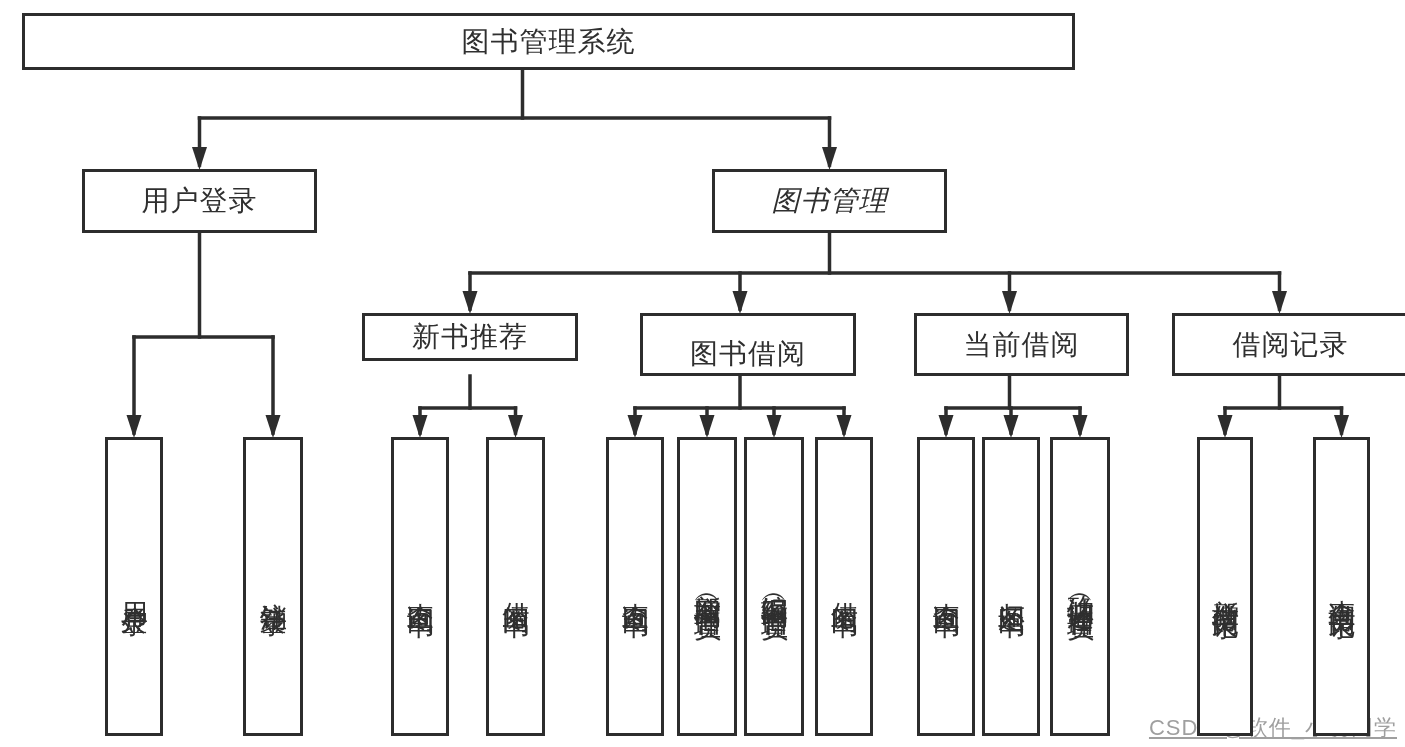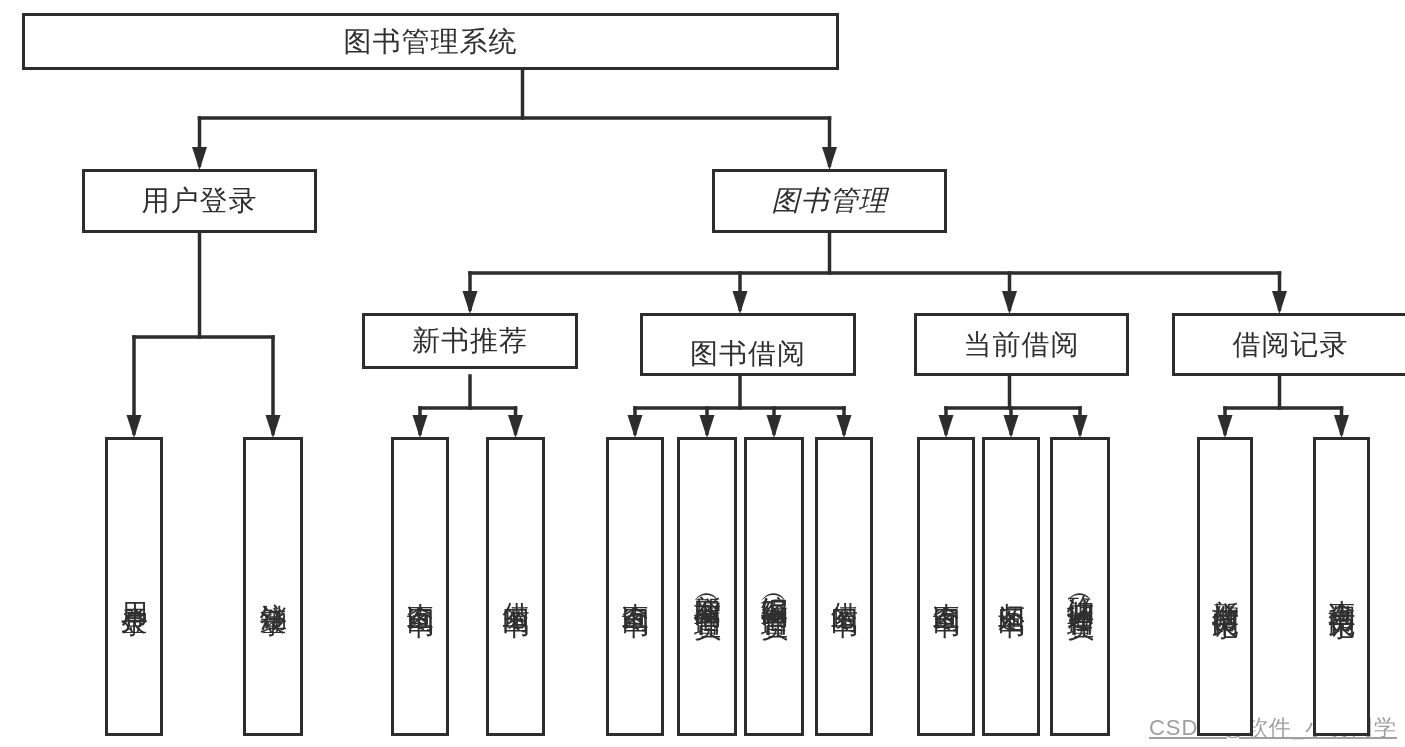--- a/index.html
+++ b/index.html
@@ -110,30 +110,30 @@
       <polygon points="1080,438 1072.5,415 1087.5,415" fill="#2d2d2d"></polygon>
       <line x1="1279.5" y1="376" x2="1279.5" y2="408" stroke="#2d2d2d" stroke-width="3.5" stroke-linecap="square"></line>
       <line x1="1225" y1="408" x2="1341.5" y2="408" stroke="#2d2d2d" stroke-width="3.5" stroke-linecap="square"></line>
       <line x1="1225" y1="408" x2="1225" y2="433" stroke="#2d2d2d" stroke-width="3.5" stroke-linecap="square"></line>
       <polygon points="1225,438 1217.5,415 1232.5,415" fill="#2d2d2d"></polygon>
       <line x1="1341.5" y1="408" x2="1341.5" y2="433" stroke="#2d2d2d" stroke-width="3.5" stroke-linecap="square"></line>
       <polygon points="1341.5,438 1334,415 1349,415" fill="#2d2d2d"></polygon>
     </svg>
 
   <div class="watermark">CSDN @软件_小贺同学</div>
-<div class="node horizontal" style="left: 22px; top: 13px; width: 817px; height: 57px; border-color: rgb(45, 45, 45);">
+<div class="node horizontal" style="left: 22px; top: 13px; width: 1053px; height: 57px; border-color: rgb(45, 45, 45);">
       <span class="node-label">图书管理系统</span>
     </div>
     <div class="node horizontal" style="left: 82px; top: 169px; width: 235px; height: 64px; border-color: rgb(45, 45, 45);">
       <span class="node-label">用户登录</span>
     </div>
     <div class="node horizontal" style="left: 712px; top: 169px; width: 235px; height: 64px; border-color: rgb(45, 45, 45); font-style: italic;">
       <span class="node-label">图书管理</span>
     </div>
-    <div class="node horizontal" style="left: 362px; top: 313px; width: 216px; height: 56px; border-color: rgb(45, 45, 45);">
+    <div class="node horizontal" style="left: 362px; top: 313px; width: 216px; height: 48px; border-color: rgb(45, 45, 45);">
       <span class="node-label">新书推荐</span>
     </div>
     <div class="node horizontal" style="left: 640px; top: 313px; width: 216px; height: 63px; border-color: rgb(45, 45, 45); align-items: flex-end;">
       <span class="node-label">图书借阅</span>
     </div>
     <div class="node horizontal" style="left: 902px; top: 313px; width: 215px; height: 63px; border-color: rgb(45, 45, 45); margin-left: 12px;">
       <span class="node-label">当前借阅</span>
     </div>
     <div class="node horizontal" style="left: 1172px; top: 313px; width: 237px; height: 63px; border-color: rgb(45, 45, 45);">
       <span class="node-label">借阅记录</span>

